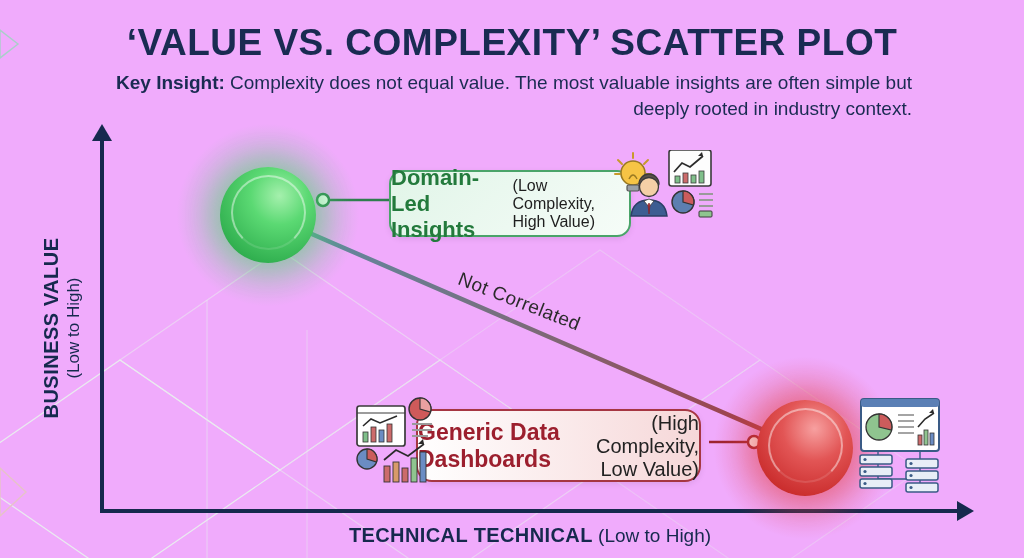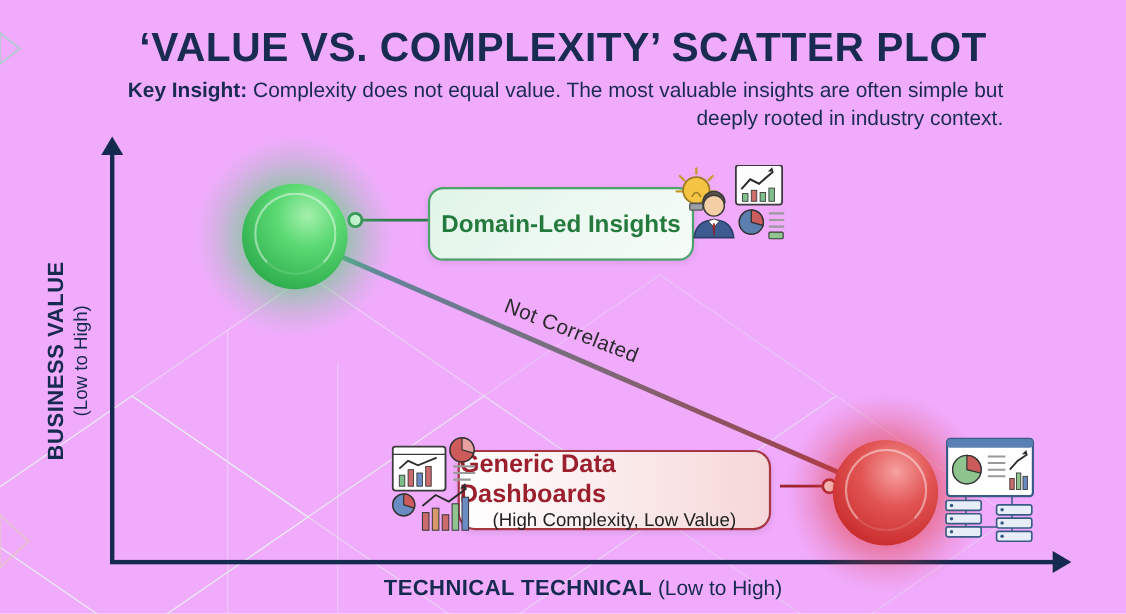--- a/index.html
+++ b/index.html
@@ -44,30 +44,30 @@
   .dot{width:96px;height:96px;border-radius:50%;}
   .dot-green{left:220px;top:167px;
     background:radial-gradient(circle at 62% 30%, #a5f0ad 0%, #5bd973 32%, #2fae4e 78%, #239543 100%);
     box-shadow:0 0 26px 8px rgba(74,214,106,.38);}
   .dot-red{left:757px;top:400px;
     background:radial-gradient(circle at 60% 30%, #f7a0a0 0%, #e25555 36%, #c92b2b 80%, #b32222 100%);
     box-shadow:0 0 26px 8px rgba(225,60,60,.38);}
   .dot .ring{position:absolute;left:11px;top:8px;width:71px;height:71px;border-radius:50%;
     border:2.5px solid rgba(255,255,255,.45);border-bottom-color:rgba(255,255,255,.12);}
   
-  .callout{border-radius:14px;display:flex;flex-direction:column;align-items:center;justify-content:center;
+  .callout{border-radius:14px;display:flex;flex-direction:row;align-items:center;justify-content:center;
     box-shadow:0 2px 6px rgba(0,0,0,.08);}
   .callout-green{left:389px;top:170px;width:238px;height:63px;border:2px solid #4aa469;
     background:linear-gradient(135deg,#e1f5e8 0%,#f6fcf8 100%);}
   .callout-green .c-title{font-size:22px;font-weight:700;color:#237a3c;}
   .callout-green .c-sub{font-size:16px;color:#1e1e1e;margin-top:1px;}
   .callout-red{left:416px;top:409px;width:281px;height:69px;border:2px solid #a63642;border-radius:16px;
     background:linear-gradient(90deg,#ffffff 0%,#f6d7d8 100%);}
   .callout-red .c-title{font-size:23px;font-weight:700;color:#9c1f2e;}
-  .callout-red .c-sub{font-size:17px;color:#222;margin-top:1px;}
+  .callout-red .c-sub{font-size:20px;color:#222;margin-top:1px;text-align:right;}
   
   .line-label{
     left:463px;top:268px;font-size:19px;font-weight:500;color:#2b2b2b;letter-spacing:.4px;
     transform:rotate(21.3deg);transform-origin:left top;white-space:nowrap;
   }
   .z0{z-index:0;}.z1{z-index:1;}.z2{z-index:2;}.z3{z-index:3;}
 </style>
 </head>
 <body>
 
@@ -125,20 +125,21 @@
   </div>
 
   <div class="abs z3 line-label">Not Correlated</div>
 
   <div class="abs z2 glow glow-green"></div>
   <div class="abs z2 dot dot-green">
     <div class="ring"></div>
   </div>
   <div class="abs z3 callout callout-green">
     <div class="c-title">Domain-Led Insights</div>
+    <div class="c-sub">(Low Complexity, High Value)</div>
   </div>
 
   <svg class="abs z3" style="left:605px;top:150px;" width="110" height="90" viewBox="0 0 110 90">
     <g transform="translate(8,2)">
       <g stroke="#c79a2a" stroke-width="2" stroke-linecap="round">
         <line x1="20" y1="1" x2="20" y2="6"></line>
           <line x1="5" y1="8" x2="9" y2="12"></line>
         <line x1="35" y1="8" x2="31" y2="12"></line>
           <line x1="2" y1="22" x2="7" y2="22"></line>
         <line x1="38" y1="22" x2="33" y2="22"></line>

